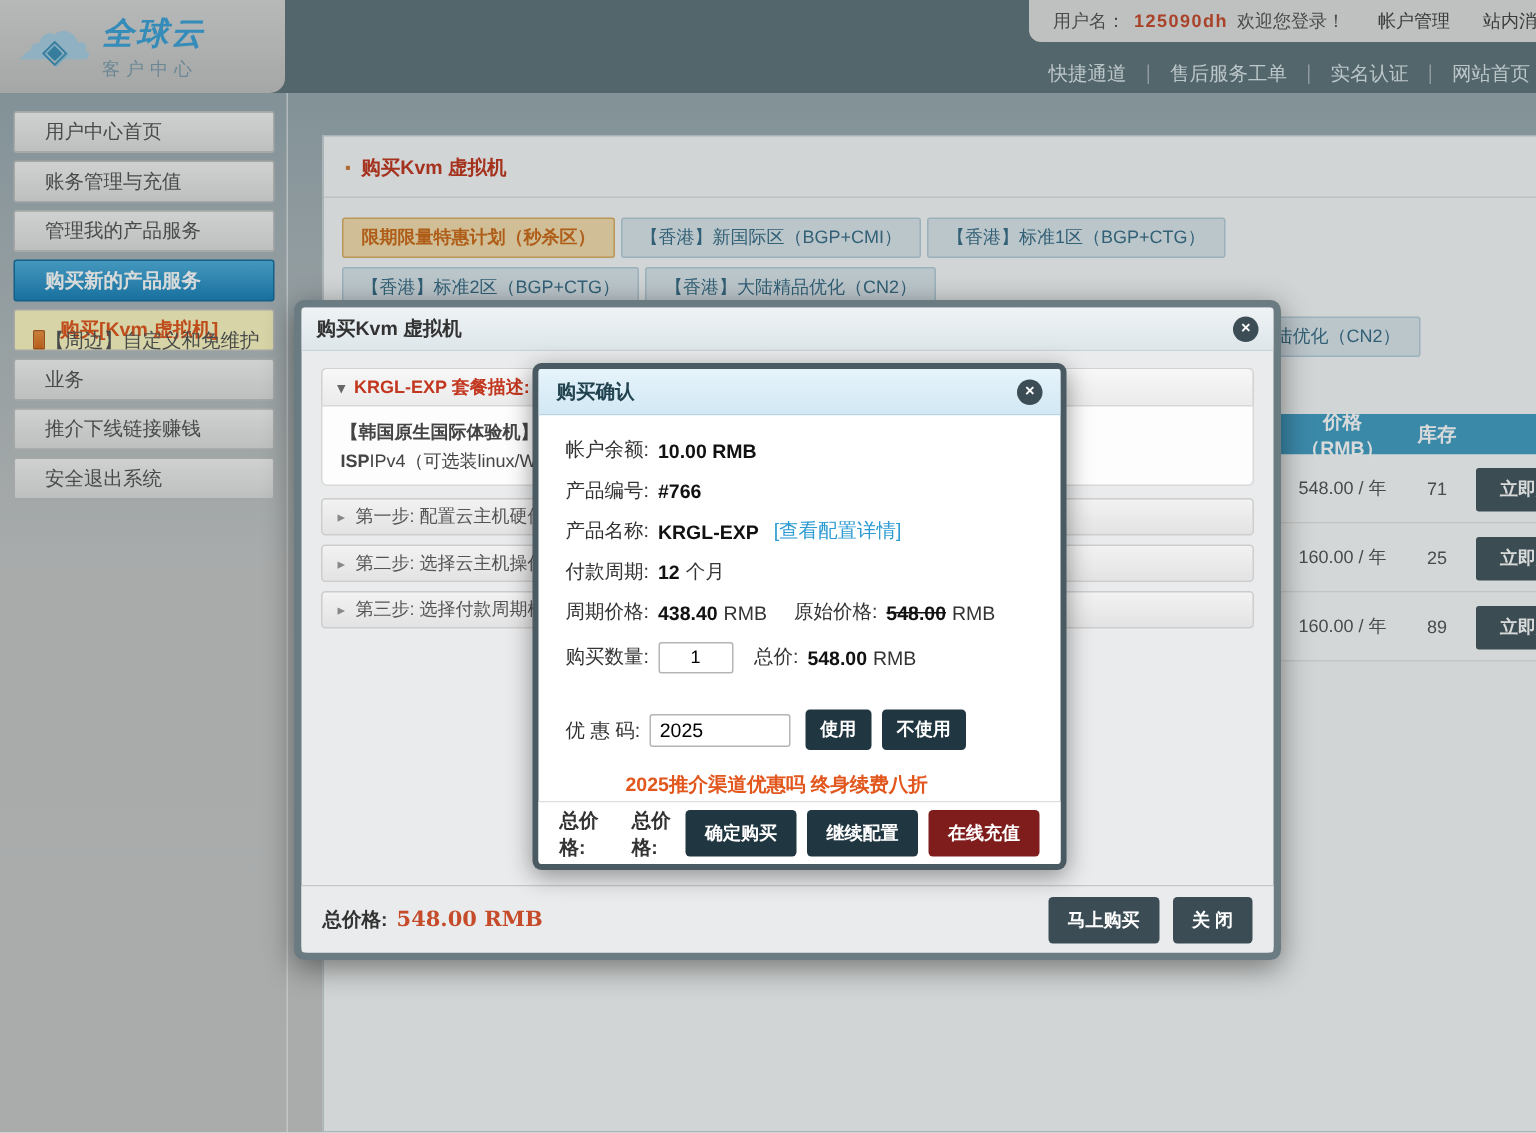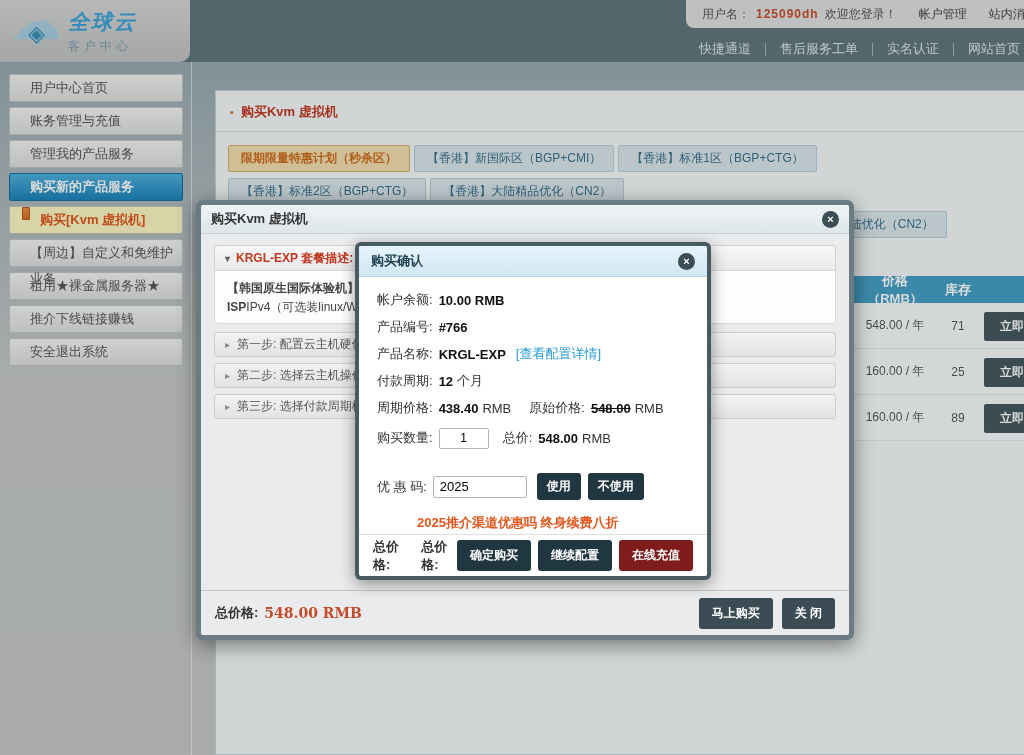--- a/index.html
+++ b/index.html
@@ -27,21 +27,21 @@
   .user-strip a.hlink { color:#444; text-decoration:none; margin-left:16px; }
   .nav2 { position:absolute; right:-10px; top:40px; display:flex; align-items:center;
     color:#dde7ea; font-size:13px; white-space:nowrap; }
   .nav2 .nlink { padding:0 14px; cursor:pointer; }
   .nav2 .sep { width:1px; height:13px; background:rgba(255,255,255,0.45); }
   
   .sidebar-col { position:absolute; left:0; top:62px; bottom:0; width:192px;
     border-right:1px solid rgba(255,255,255,0.55); padding:12px 0 0 9px; }
   .side-item { width:174px; height:28px; line-height:26px; margin-bottom:5px;
     background:linear-gradient(#f5f5f5,#e0e0e0); border:1px solid #c4c4c4; border-radius:2px;
-    color:#555; font-size:13px; padding-left:20px; cursor:pointer; display:flex; align-items:flex-start; }
+    color:#555; font-size:13px; padding-left:20px; cursor:pointer; display:flex; align-items:flex-end; }
   .side-item.active { background:linear-gradient(#4fb0dd,#1b82b8); border-color:#156f9e;
     color:#fff; font-weight:bold; }
   .side-item.hot { background:#fef9c3; color:#e2571d; font-weight:bold; padding-left:12px; }
   .kvm-icon { display:inline-block; width:8px; height:13px; background:linear-gradient(#f0923f,#d96b1d);
     border:1px solid #b75817; border-radius:1px; margin-right:10px; }
   
   .panel { position:absolute; left:215px; top:90px; right:0; bottom:0;
     background:#f8fafa; border:1px solid #c9d1d5; border-right:none; }
   .panel-head { padding:12px 14px 10px; border-bottom:1px solid #e2e2e2;
     color:#c2371f; font-weight:bold; font-size:13px; display:flex; align-items:center; }
@@ -169,23 +169,20 @@
       <span>购买新的产品服务</span>
     </div>
   <div class="side-item hot">
     <span class="kvm-icon"></span>
     <span>购买[Kvm 虚拟机]</span>
   </div>
   <div class="side-item">
       <span>【周边】自定义和免维护业务</span>
     </div>
   <div class="side-item">
-      <span>租用★裸金属服务器★</span>
-    </div>
-  <div class="side-item">
       <span>推介下线链接赚钱</span>
     </div>
   <div class="side-item">
       <span>安全退出系统</span>
     </div>
 </div>
 
 <div class="panel">
   <div class="panel-head">
     <span class="bullet-icon">▪</span>

